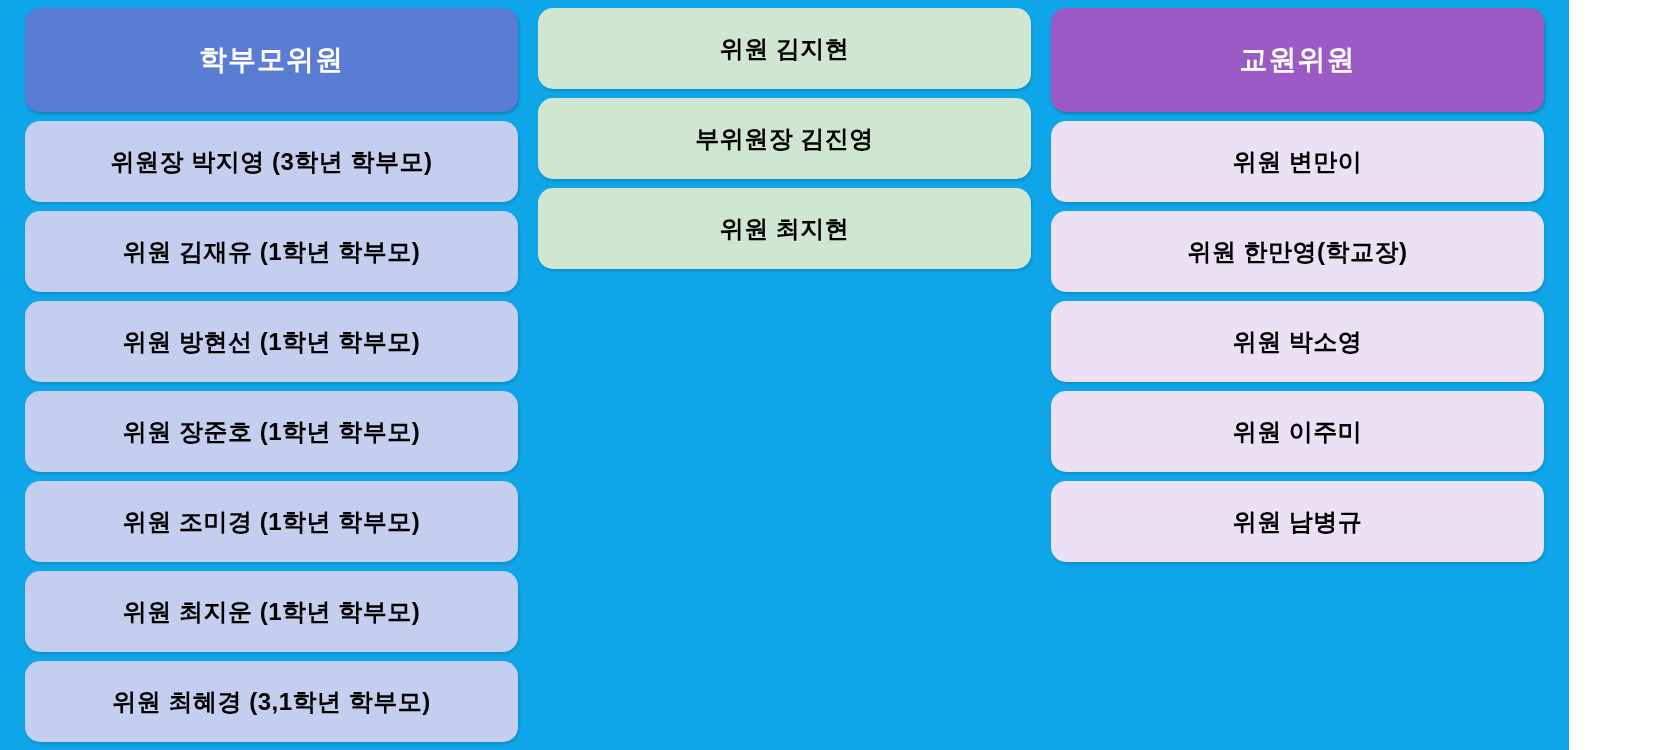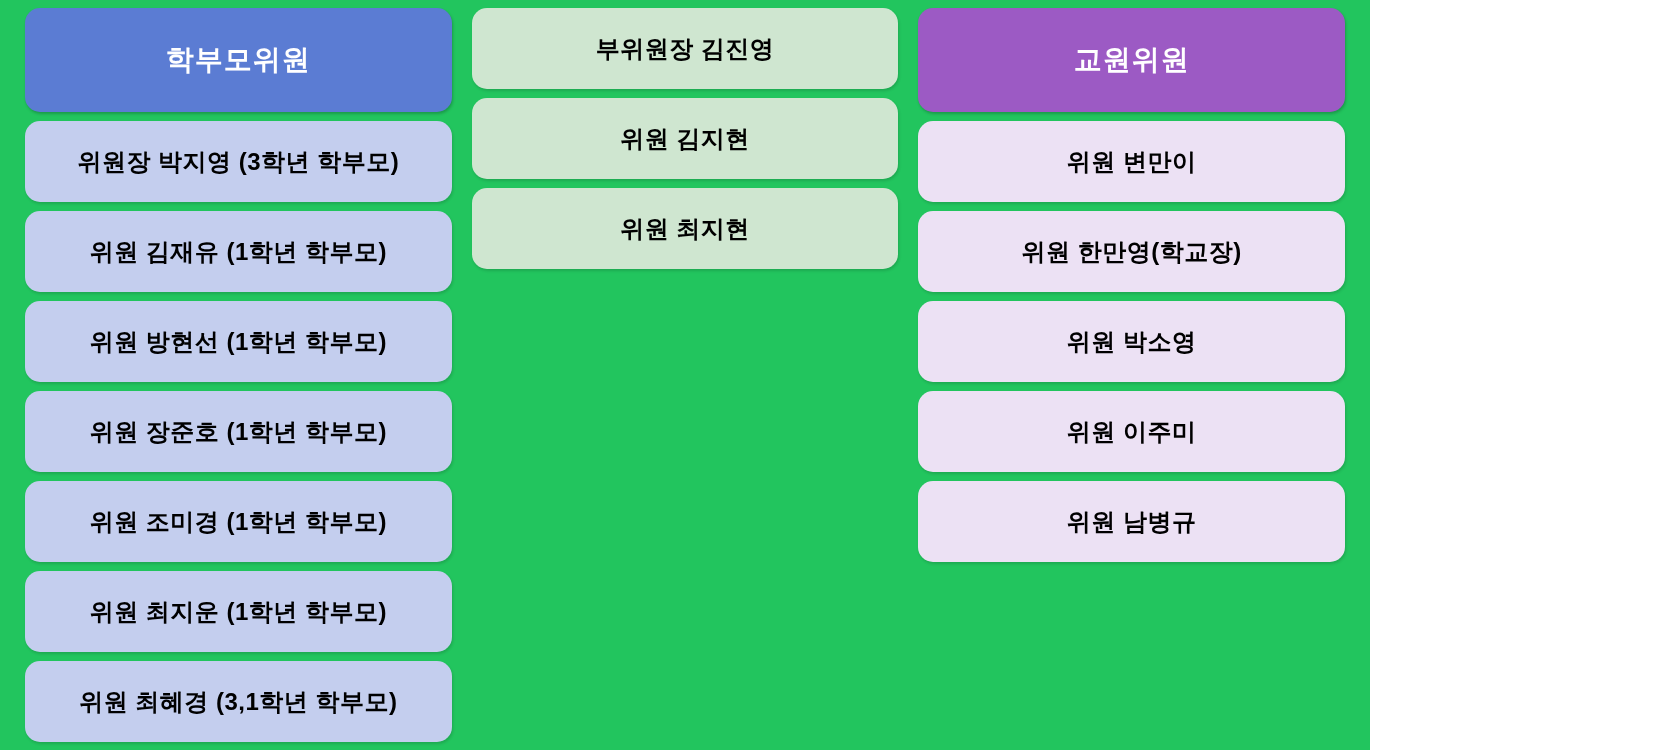--- a/index.html
+++ b/index.html
@@ -4,23 +4,23 @@
 <title>Committee Roster</title>
 <style>
   html, body {
     margin: 0;
     padding: 0;
     background: #ffffff;
     font-family: "Liberation Sans", "DejaVu Sans", sans-serif;
   }
   .canvas {
     position: relative;
-    width: 1370px;
+    width: 1569px;
     height: 750px;
-    background: #22c55e;
+    background: #0ea5e9;
     overflow: hidden;
     box-sizing: border-box;
     padding: 8px 25px;
   }
   .board {
     display: grid;
     grid-template-columns: 1fr 1fr 1fr;
     column-gap: 20px;
     align-items: start;
   }
@@ -84,24 +84,24 @@
       <div class="member-box">
         <span>위원 최지운 (1학년 학부모)</span>
       </div>
       <div class="member-box">
         <span>위원 최혜경 (3,1학년 학부모)</span>
       </div>
     </div>
 
     <div class="column" style="--header-bg: #2A9A6B; --header-text: #FFFFFF; --item-bg: #CFE6D0; --item-text: #000000;">
       <div class="member-box">
-        <span>부위원장 김진영</span>
+        <span>위원 김지현</span>
       </div>
       <div class="member-box">
-        <span>위원 김지현</span>
+        <span>부위원장 김진영</span>
       </div>
       <div class="member-box">
         <span>위원 최지현</span>
       </div>
     </div>
 
     <div class="column" style="--header-bg: #9C5AC4; --header-text: #FFFFFF; --item-bg: #ECE1F4; --item-text: #000000;">
       <div class="header-box">
         <span>교원위원</span>
       </div>

